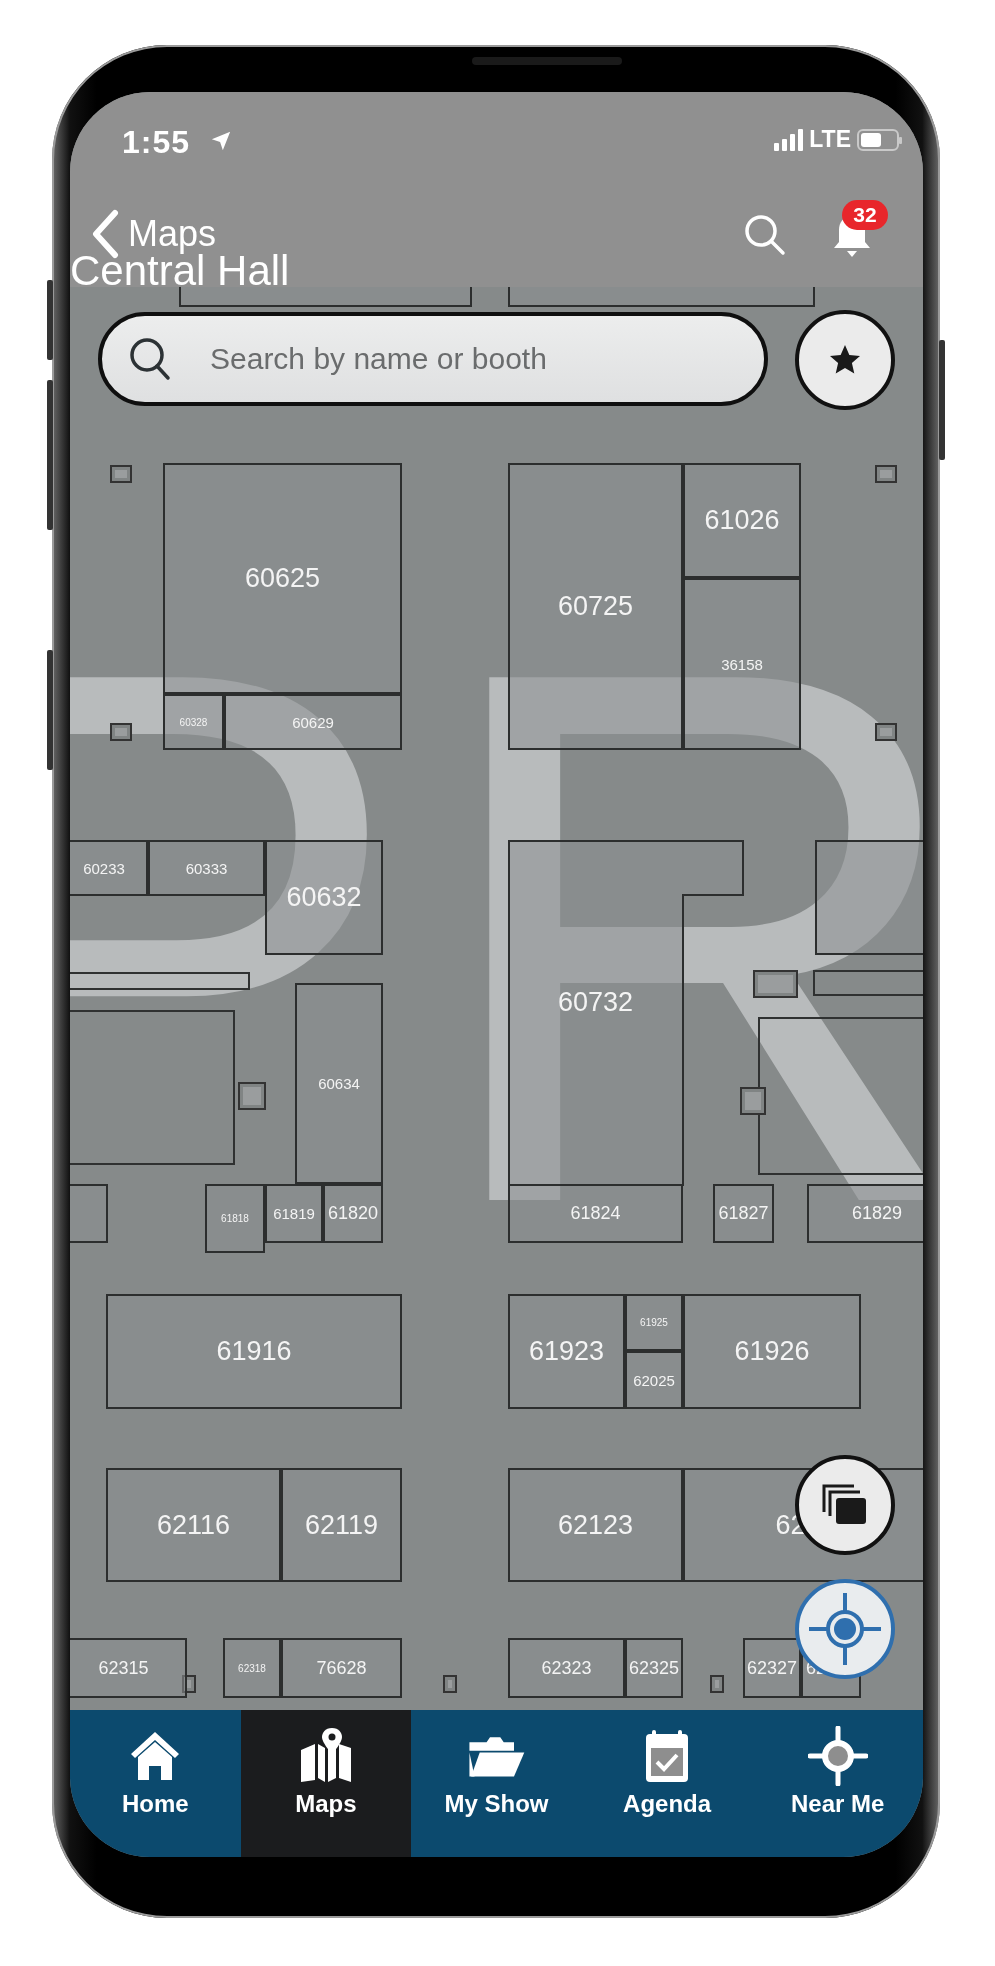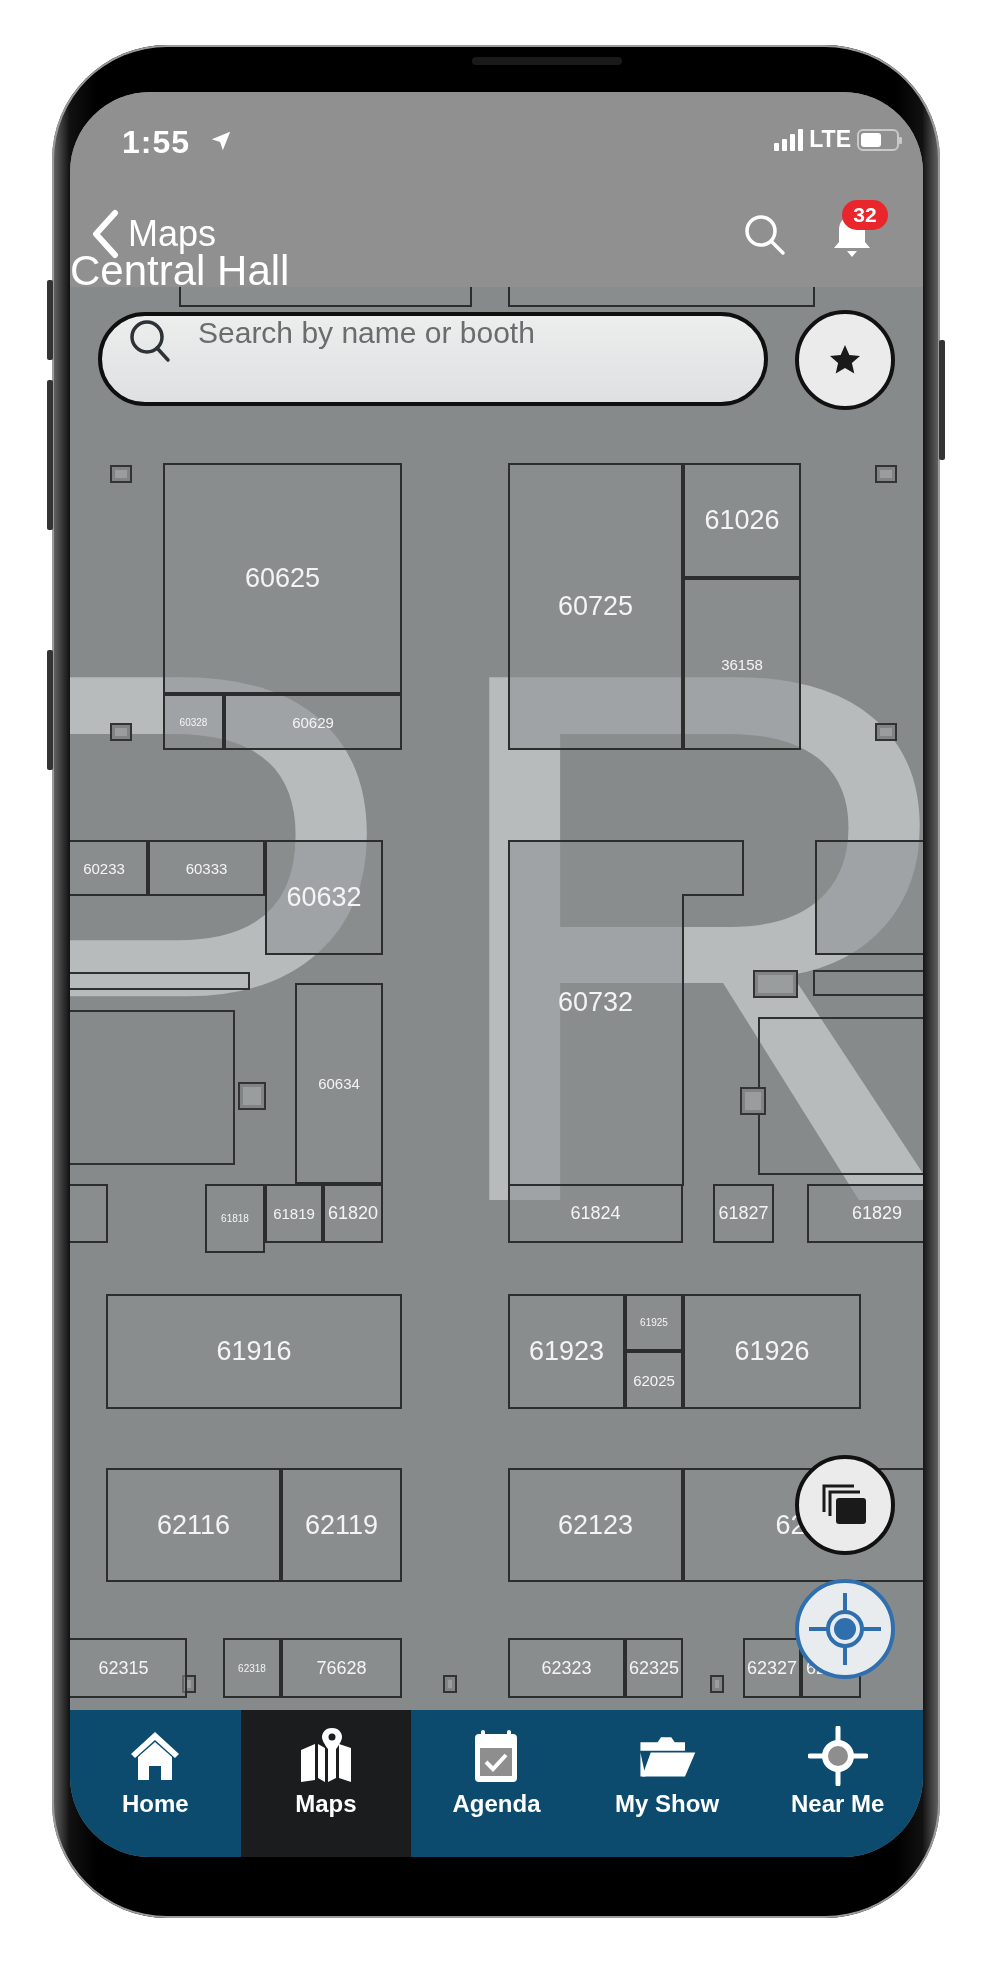--- a/index.html
+++ b/index.html
@@ -56,21 +56,21 @@
   .back-btn .lbl { font-size: 36px; }
   .title { position: absolute; left: 0; width: 853px; top: 115px; text-align: left; font-size: 42px; color: #fff; font-weight: 400; margin-top: 40px; }
   .hdr-search { position: absolute; left: 672px; top: 120px; width: 46px; height: 46px; cursor: pointer; }
   .bell { position: absolute; left: 759px; top: 118px; width: 46px; height: 50px; cursor: pointer; }
   .badge { position: absolute; left: 772px; top: 108px; min-width: 46px; height: 30px; border-radius: 15px; background: #e8262b; color: #fff; font-size: 21px; font-weight: 700; text-align: center; line-height: 30px; padding: 0 6px; }
 
   
   .searchbar {
     position: absolute; left: 28px; top: 220px; width: 670px; height: 94px;
     border: 4px solid #0f0f0f; border-radius: 47px; background: linear-gradient(180deg,#eceded,#dfe0e1);
-    display: flex; align-items: flex-start;
+    display: flex; align-items: center; gap: 12px;
   }
   .searchbar .ico { width: 50px; height: 50px; margin-left: 24px; }
   .searchbar input {
     border: none; outline: none; background: transparent; margin-left: 22px; width: 520px;
     font-family: "Liberation Sans", sans-serif; font-size: 30px; color: #666;
   }
   .searchbar input::placeholder { color: #6a6c6d; }
   .fab {
     position: absolute; width: 100px; height: 100px; border-radius: 50%;
     border: 4px solid #111; background: #ebebeb; display: flex; align-items: center; justify-content: center; cursor: pointer;
@@ -309,38 +309,38 @@
     </div>
     <div class="tab active">
       <svg viewBox="0 0 60 60">
         <path d="M5 24 L19 18 L19 54 L5 56 Z M22 18 L29 22 L29 56 L22 52 Z M32 22 L40 18 L40 52 L32 56 Z M43 18 L55 22 L55 56 L43 52 Z" fill="#fff"></path>
         <path d="M36 2 C29 2 26 7 26 11 C26 17 36 28 36 28 C36 28 46 17 46 11 C46 7 43 2 36 2 Z" fill="#fff"></path>
         <circle cx="36" cy="11" r="3.5" fill="#1b1c1e"></circle>
       </svg>
       <span class="lbl">Maps</span>
     </div>
     <div class="tab">
+      <svg viewBox="0 0 70 60">
+        <path d="M4 14 H24 L28 8 H40 L44 14 H56 V24 H4 Z" fill="#fff"></path>
+        <path d="M4 26 V54 H10 Z" fill="#fff"></path>
+        <path d="M16 26 H68 L56 54 H6 Z" fill="#fff"></path>
+      </svg>
+      <span class="lbl">My Show</span>
+    </div>
+    <div class="tab">
       <svg viewBox="0 0 60 60">
         <rect x="9" y="8" width="42" height="48" rx="4" fill="#fff"></rect>
         <rect x="15" y="4" width="4" height="10" rx="2" fill="#fff"></rect>
         <rect x="41" y="4" width="4" height="10" rx="2" fill="#fff"></rect>
         <rect x="14" y="22" width="32" height="28" fill="#8e8e8e"></rect>
         <path d="M20 36 L27 43 L40 29" stroke="#fff" stroke-width="4" fill="none"></path>
       </svg>
       <span class="lbl">Agenda</span>
     </div>
     <div class="tab">
-      <svg viewBox="0 0 70 60">
-        <path d="M4 14 H24 L28 8 H40 L44 14 H56 V24 H4 Z" fill="#fff"></path>
-        <path d="M4 26 V54 H10 Z" fill="#fff"></path>
-        <path d="M16 26 H68 L56 54 H6 Z" fill="#fff"></path>
-      </svg>
-      <span class="lbl">My Show</span>
-    </div>
-    <div class="tab">
       <svg viewBox="0 0 60 60">
         <line x1="30" y1="2" x2="30" y2="58" stroke="#fff" stroke-width="5" stroke-linecap="round"></line>
         <line x1="2" y1="30" x2="58" y2="30" stroke="#fff" stroke-width="5" stroke-linecap="round"></line>
         <circle cx="30" cy="30" r="13" stroke="#fff" stroke-width="6" fill="#8e8e8e"></circle>
       </svg>
       <span class="lbl">Near Me</span>
     </div>
   </div>
 </div>
 

